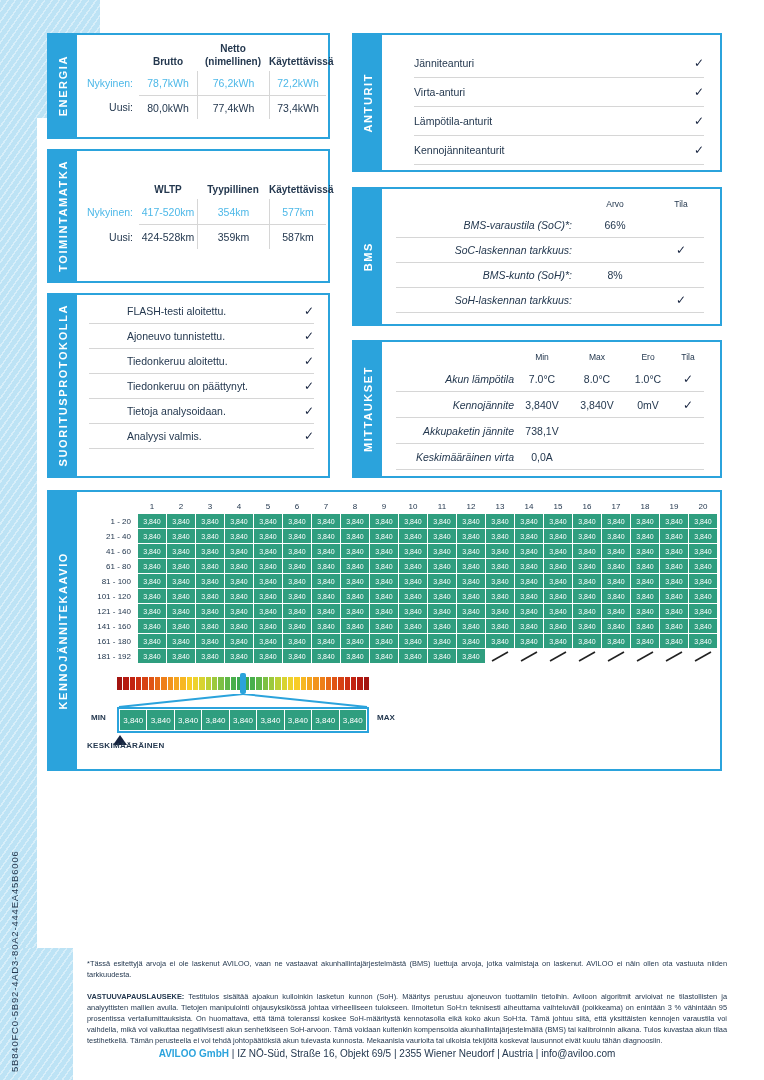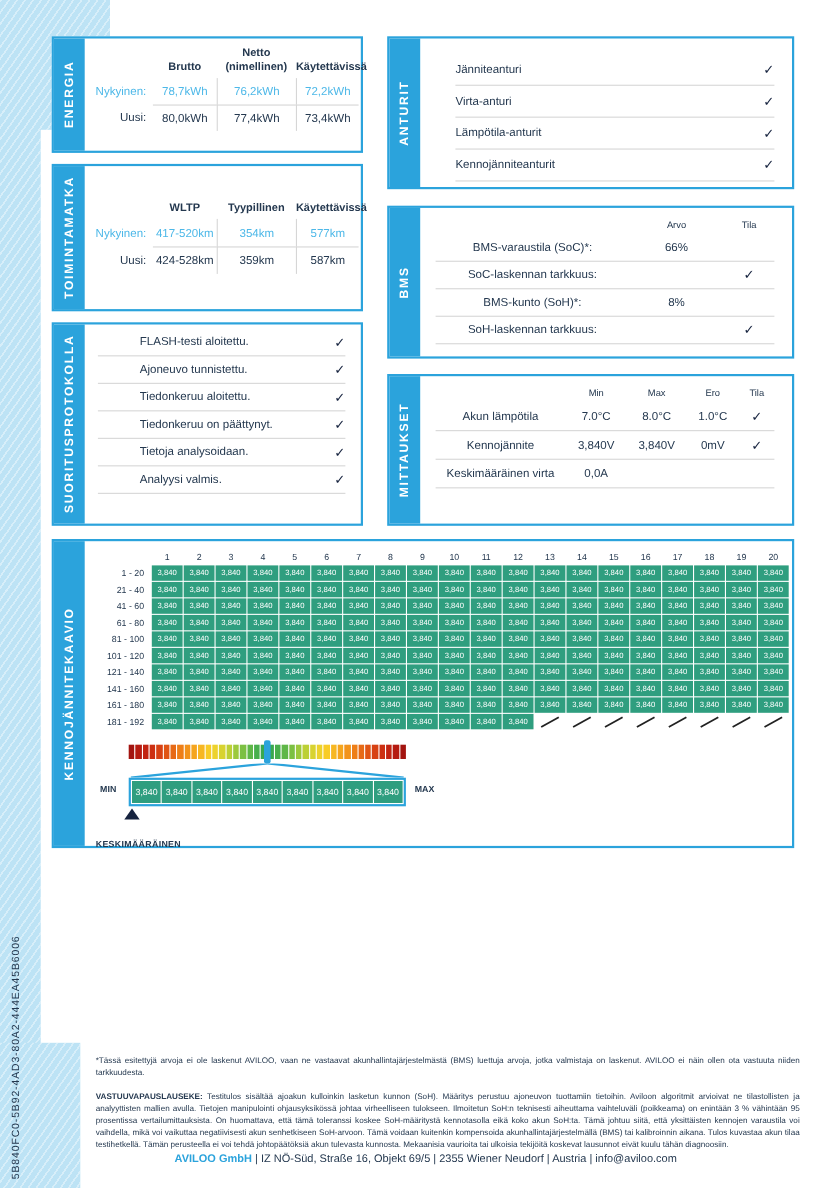--- a/index.html
+++ b/index.html
@@ -71,40 +71,40 @@
   
   .tbl-content{padding:6px 16px 0 14px;}
   .bms-grid{display:grid;grid-template-columns:1fr 86px 46px;align-items:center;}
   .mit-grid{display:grid;grid-template-columns:118px 56px 54px 48px 32px;align-items:center;}
   .thead{height:18px;font-size:8.5px;color:var(--navy);}
   .thead span{text-align:center;}
   .trow{border-bottom:1px solid var(--sep);font-size:10.5px;}
   .bms-grid.trow{height:25px;}
   .mit-grid.trow{height:26px;}
   .tc{text-align:center;}
-  .tl{text-align:center;}
+  .tl{text-align:right;font-style:italic;}
 
   
   .kaavio-content{padding:8px 0 0 10px;position:relative;}
   .cg-row{display:flex;gap:1px;margin-bottom:1px;}
   .cg-label{width:50px;flex:none;font-size:8px;text-align:right;padding-right:6px;display:flex;align-items:center;justify-content:flex-end;color:var(--navy);}
   .cg-h{width:28px;flex:none;font-size:8px;text-align:center;height:13px;line-height:13px;color:var(--navy);}
   .cg-cell{width:28px;height:14px;flex:none;background:var(--teal);color:#fff;font-size:7px;display:flex;align-items:center;justify-content:center;}
   .cg-slash{width:28px;height:14px;flex:none;display:flex;align-items:center;justify-content:center;background:transparent;}
   .kaavio-lower{position:relative;height:100px;margin-top:6px;}
   .gbar{position:absolute;left:30px;top:8px;width:252px;height:13px;display:flex;gap:1px;}
   .gseg{flex:1;}
   .gmarker{position:absolute;left:153px;top:4px;width:6px;height:21px;background:var(--blue);border-radius:2px;}
   .glines{position:absolute;left:30px;top:25px;width:252px;height:13px;}
   .zrow{position:absolute;left:30px;top:38px;width:252px;height:26px;border:2px solid var(--blue);display:flex;gap:1px;padding:1px;background:#fff;}
   .zcell{flex:1;background:var(--teal);color:#fff;font-size:8px;display:flex;align-items:center;justify-content:center;}
   .zmin{position:absolute;left:4px;top:44px;font-size:8px;font-weight:bold;color:var(--navy);}
   .zmax{position:absolute;left:290px;top:44px;font-size:8px;font-weight:bold;color:var(--navy);}
   .ztri{position:absolute;left:26px;top:66px;width:0;height:0;border-left:7px solid transparent;border-right:7px solid transparent;border-bottom:10px solid #16233f;}
-  .zavg{position:absolute;left:0px;top:94px;font-size:8px;font-weight:bold;letter-spacing:.3px;color:var(--navy);}
+  .zavg{position:absolute;left:0px;top:72px;font-size:8px;font-weight:bold;letter-spacing:.3px;color:var(--navy);}
 
   
   .note{position:absolute;left:87px;width:640px;font-size:7.4px;line-height:1.5;color:var(--navy);text-align:justify;}
   .note b{font-weight:bold;}
   .footer{position:absolute;left:47px;top:1048px;width:680px;text-align:center;font-size:10px;color:var(--navy);}
   .footer .co{color:var(--blue);font-weight:bold;}
 
   
   .b-energia{left:47px;top:33px;width:283px;height:106px;}
   .b-toiminta{left:47px;top:149px;width:283px;height:134px;}
@@ -293,20 +293,27 @@
           <span class="tc">8.0°C</span>
           <span class="tc">1.0°C</span>
           <span class="tc check">✓</span>
         </div>
         <div class="mit-grid trow">
           <span class="tl">Kennojännite</span>
           <span class="tc">3,840V</span>
           <span class="tc">3,840V</span>
           <span class="tc">0mV</span>
           <span class="tc check">✓</span>
+        </div>
+        <div class="mit-grid trow">
+          <span class="tl">Akkupaketin jännite</span>
+          <span class="tc">738,1V</span>
+          <span class="tc"></span>
+          <span class="tc"></span>
+          <span class="tc check"></span>
         </div>
         <div class="mit-grid trow">
           <span class="tl">Keskimääräinen virta</span>
           <span class="tc">0,0A</span>
           <span class="tc"></span>
           <span class="tc"></span>
           <span class="tc check"></span>
         </div>
       </div>
   </div>

